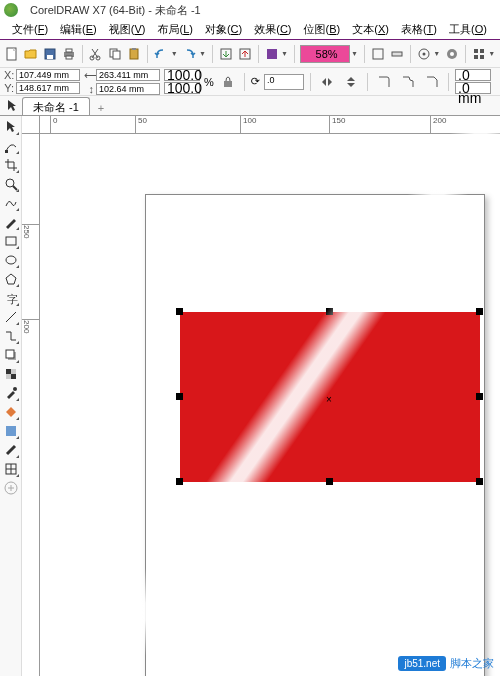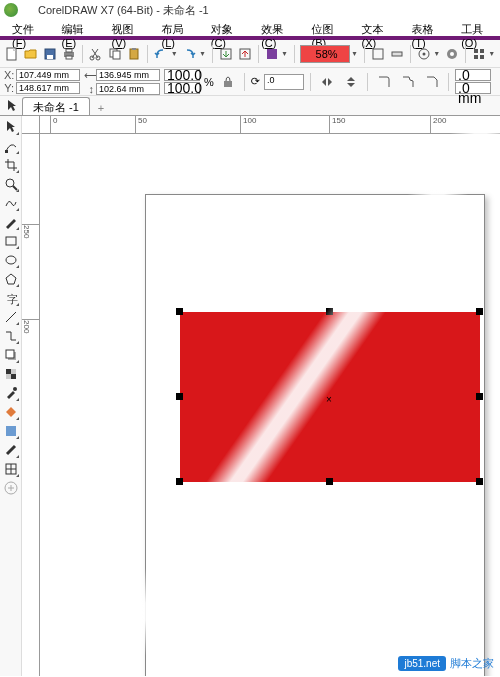--- a/index.html
+++ b/index.html
@@ -1,26 +1,26 @@
 <!DOCTYPE html>
 <html><head>
 <meta charset="utf-8">
 <style>
 *{box-sizing:border-box;margin:0;padding:0;font-family:"Microsoft YaHei",Arial,sans-serif;font-size:11px;user-select:none}
 body{background:#fff;width:500px;height:677px;overflow:hidden;position:relative}
-.titlebar{height:20px;background:#fff;display:flex;align-items:center;padding:0 4px;gap:20px}
+.titlebar{height:20px;background:#fff;display:flex;align-items:center;padding:0 4px;gap:12px}
 .app-icon{width:14px;height:14px;background:radial-gradient(circle at 40% 40%,#7cb342,#388e3c);border-radius:50%}
 .title{color:#333}
-.menubar{height:20px;display:flex;align-items:flex-start;padding:0 6px;gap:12px;border-bottom:4px solid #701a75}
+.menubar{height:20px;display:flex;align-items:flex-start;padding:0 6px;gap:0;border-bottom:1px solid #701a75}
 .menu-item{padding:2px 6px;cursor:default}
 .menu-u{text-decoration:underline}
 .toolbar{height:28px;display:flex;align-items:center;padding:0 4px;gap:3px;border-bottom:1px solid #ddd;background:#f8f8f8}
 .tbtn{width:20px;height:20px;display:flex;align-items:center;justify-content:center;border:1px solid transparent;cursor:pointer}
 .sep{width:1px;height:18px;background:#ccc;margin:0 2px}
-.zoom-box{width:50px;height:18px;border:1px solid #999;background:#ef4444;padding:0 15px;line-height:16px}
+.zoom-box{width:50px;height:18px;border:1px solid #999;background:#ec4899;padding:0 15px;line-height:16px}
 .dd{width:8px;font-size:8px;color:#555}
 .propbar{height:28px;display:flex;align-items:center;padding:0 4px;gap:4px;border-bottom:1px solid #ddd;background:#f8f8f8}
 .xy-group{display:flex;flex-direction:column;gap:1px;font-size:9px}
 .xy-row{display:flex;align-items:center;gap:2px}
 .xy-lbl{width:10px;text-align:right;color:#555}
 .num-input{width:64px;height:12px;border:1px solid #999;background:#fff;padding:0 2px;font-size:9px;line-height:10px}
 .small-input{width:36px;height:12px;border:1px solid #999;background:#fff;padding:0 2px;font-size:14px;line-height:10px}
 .rot-input{width:40px;height:16px;border:1px solid #999;background:#fff;padding:0 2px;font-size:9px}
 .tabbar{height:20px;display:flex;align-items:flex-end;padding:0 4px;background:#f8f8f8;border-bottom:1px solid #999}
 .pointer-icon{width:16px;height:18px;display:flex;align-items:center;justify-content:center}
@@ -196,21 +196,21 @@
         <div class="num-input">107.449 mm</div>
       </div>
     <div class="xy-row">
         <span class="xy-lbl">Y:</span>
         <div class="num-input">148.617 mm</div>
       </div>
   </div>
   <div class="xy-group">
     <div class="xy-row">
         <span class="xy-lbl">⟷</span>
-        <div class="num-input">136.945 mm</div>
+        <div class="num-input">263.411 mm</div>
       </div>
     <div class="xy-row">
         <span class="xy-lbl">↕</span>
         <div class="num-input">102.64 mm</div>
       </div>
   </div>
   <div class="xy-group">
     <div class="xy-row">
         <div class="small-input">100.0</div>
       </div>

